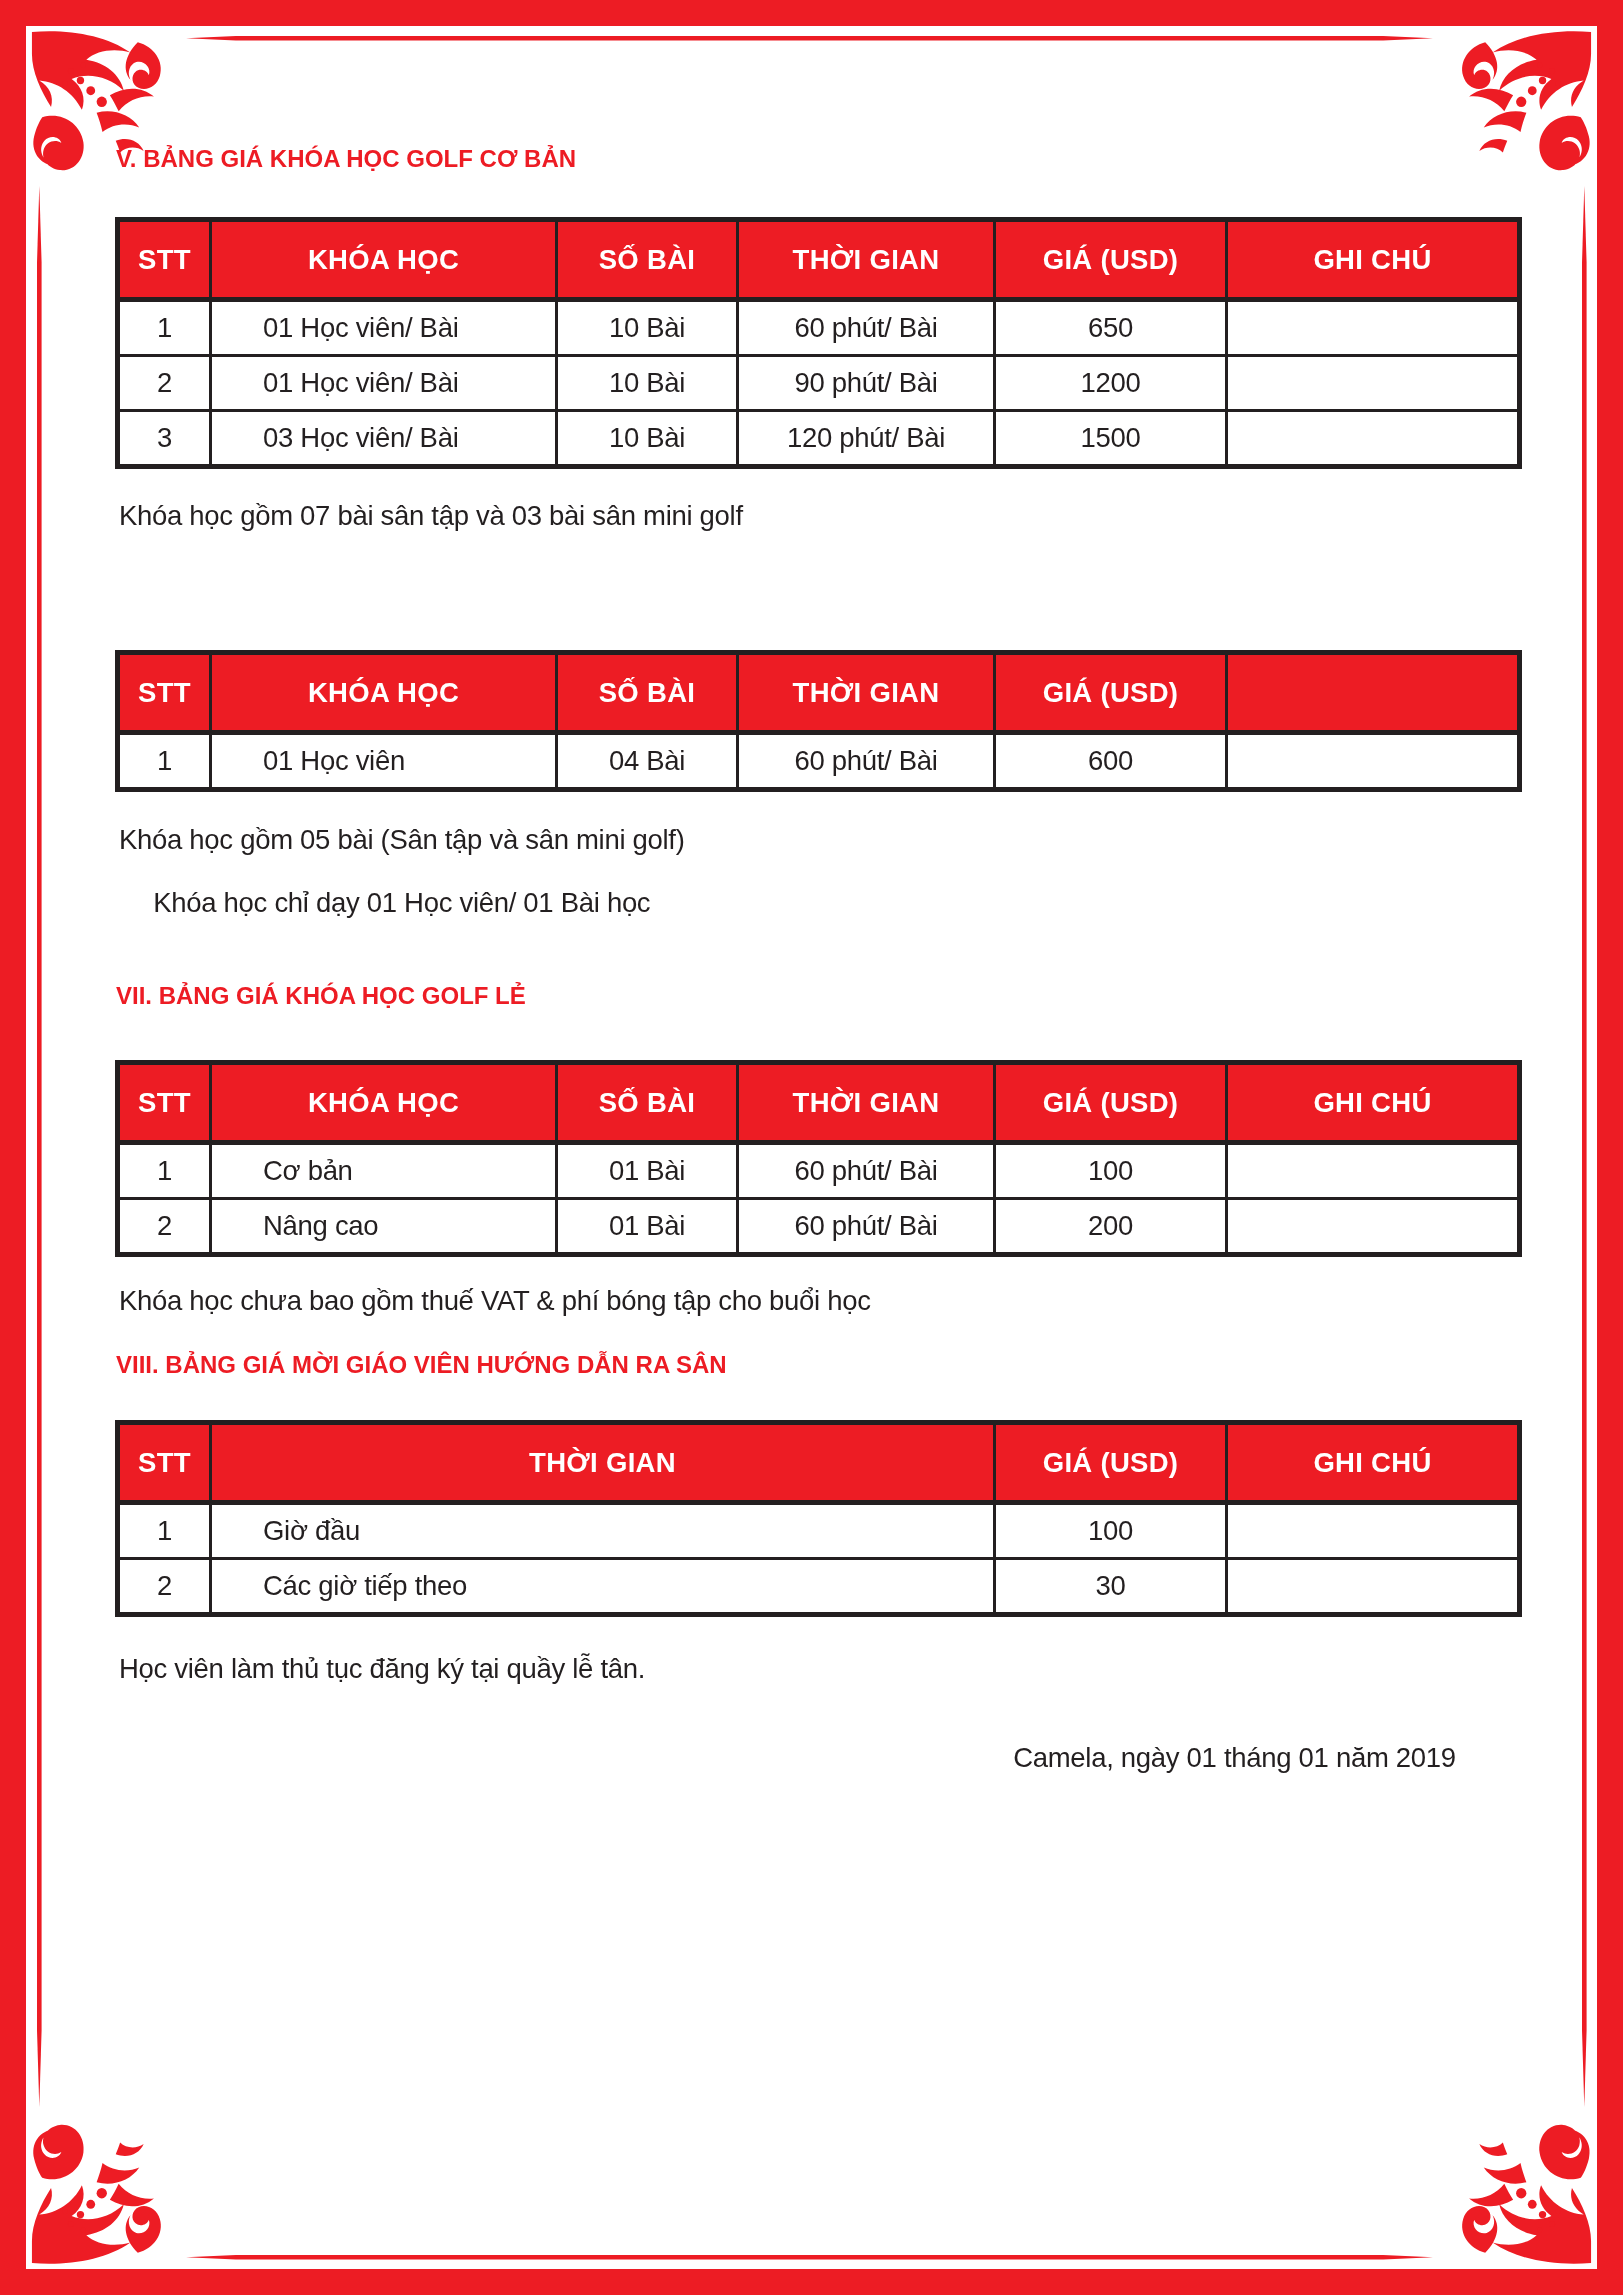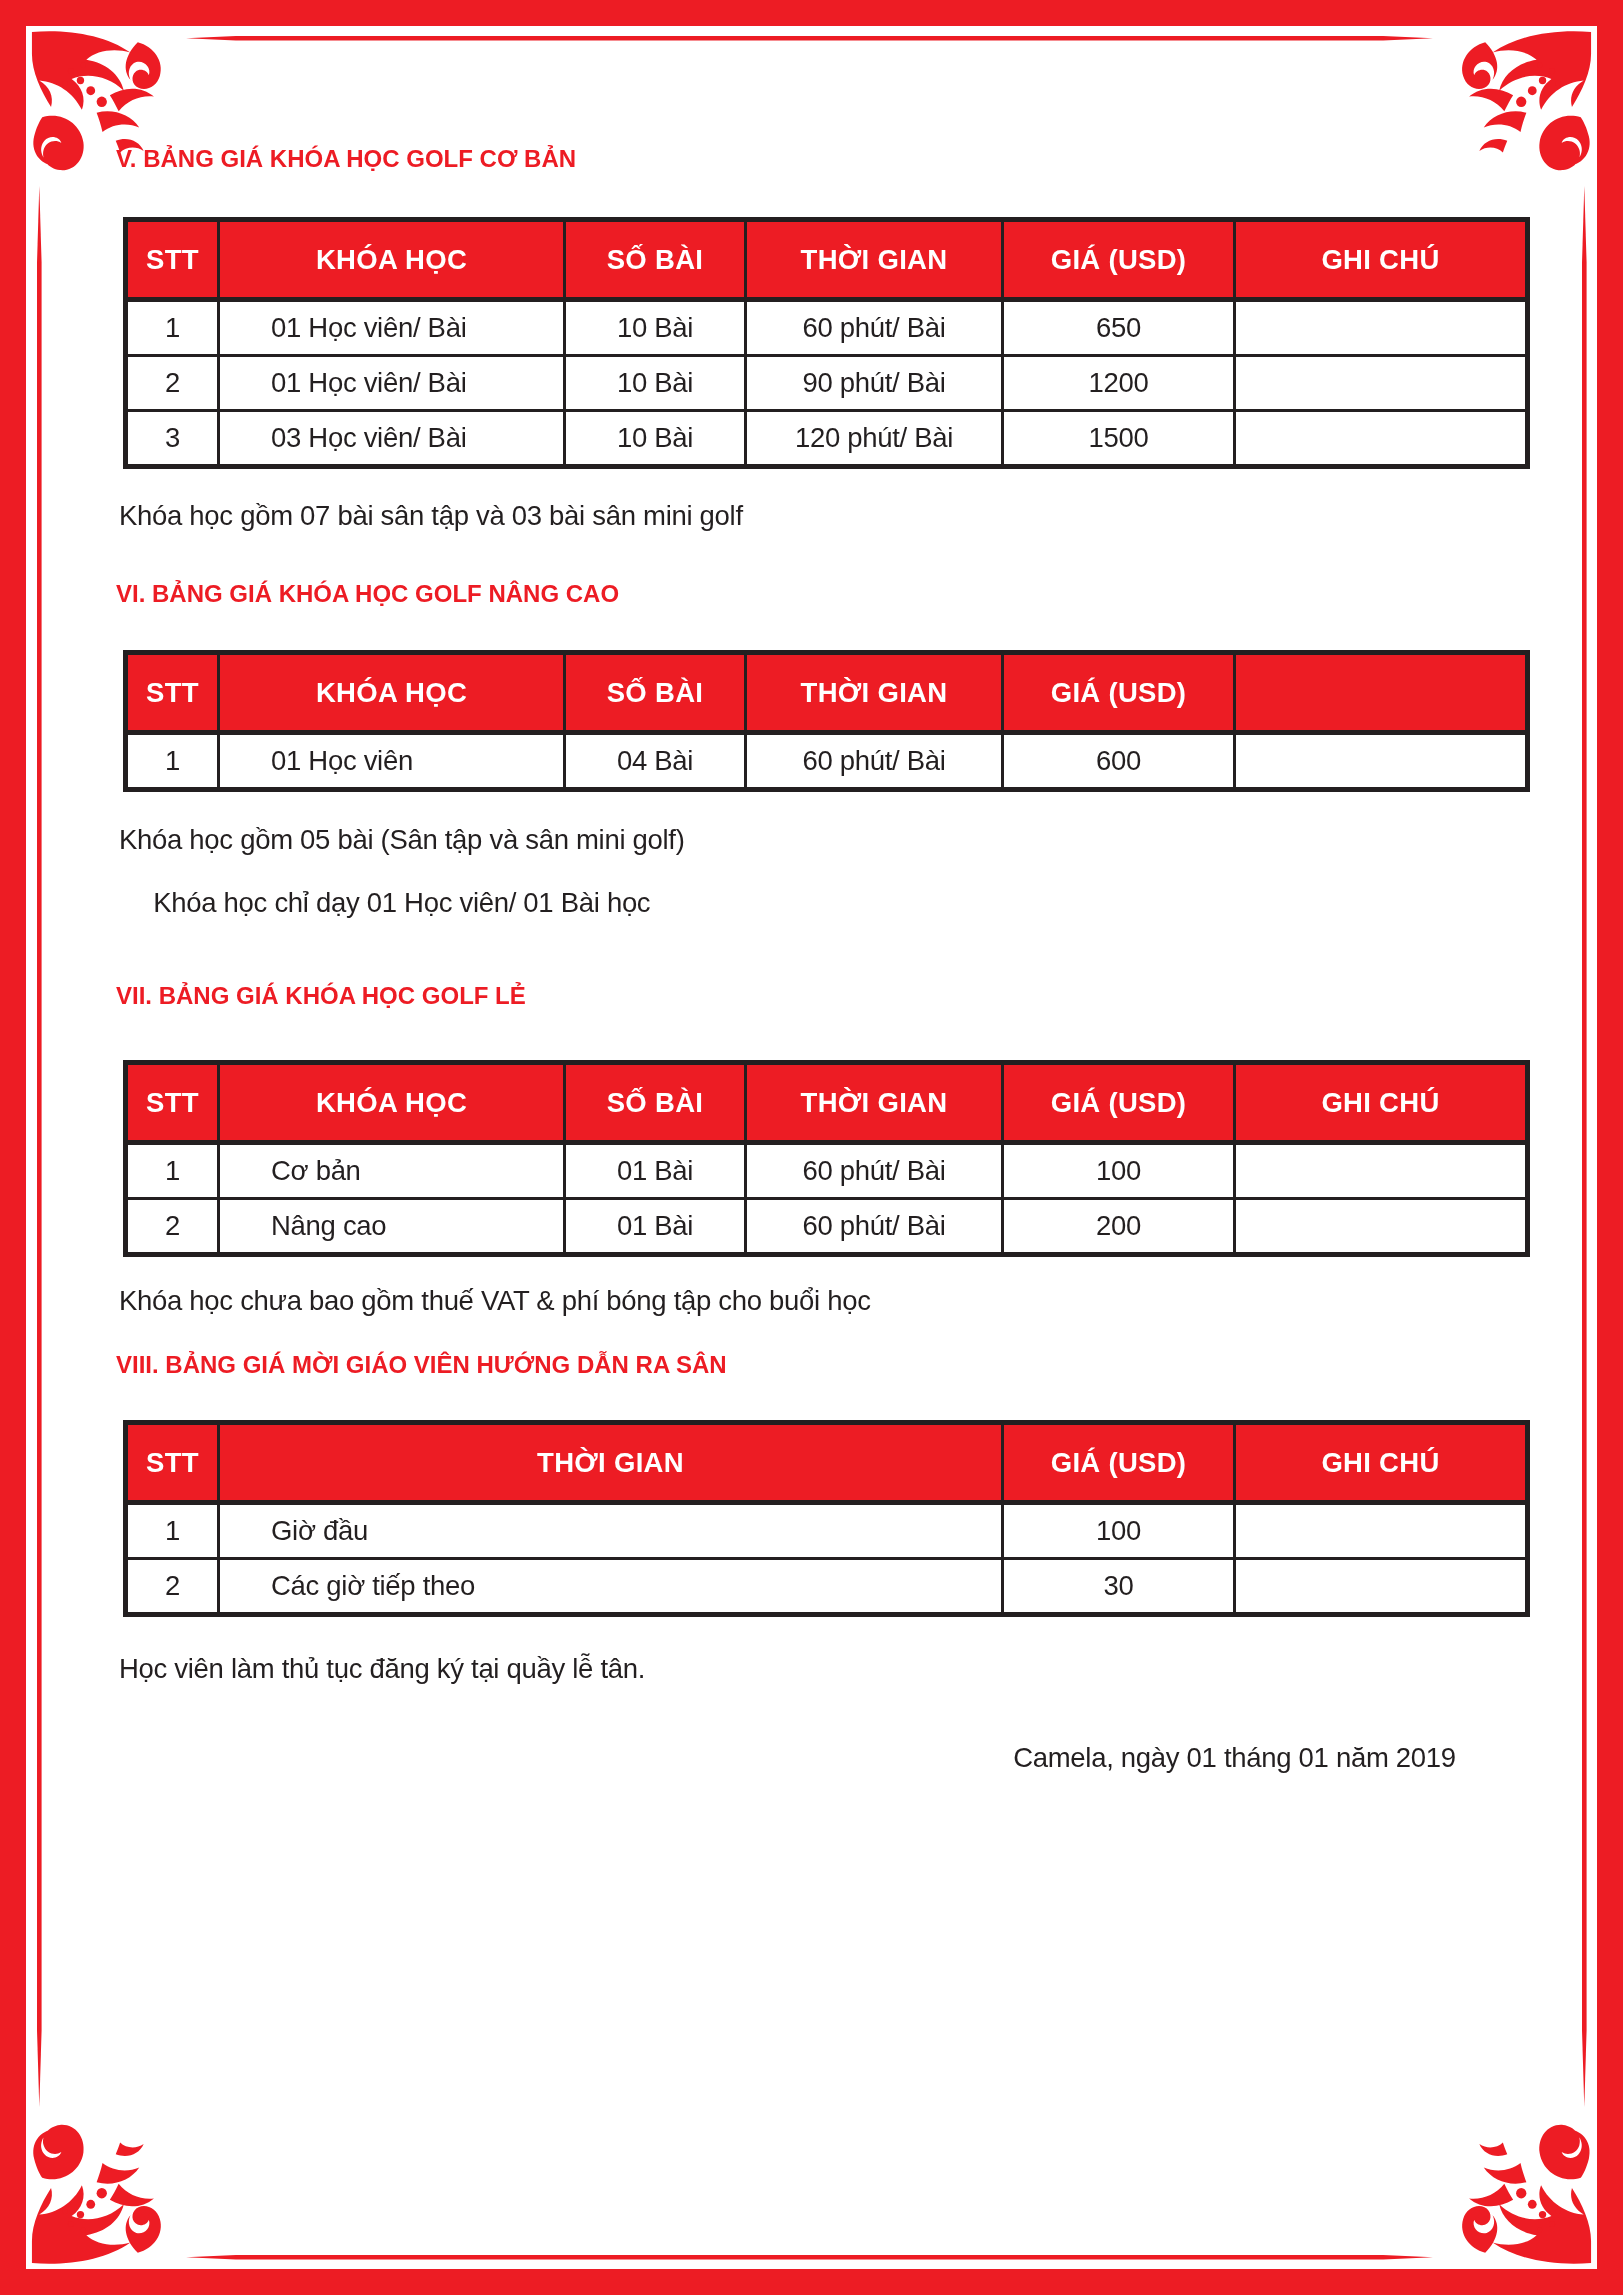--- a/index.html
+++ b/index.html
@@ -51,21 +51,20 @@
   }
   .note p{margin:0;}
   .note p + p{margin-top:29px;}
   
   .price-table{
     position:absolute;left:115px;
     width:1402px;
     border-collapse:collapse;
     table-layout:fixed;
     border:5.9px solid var(--ink);
-    margin-left:8px;
   }
   .price-table th{
     background:var(--red);
     color:#fff;
     font-size:27.5px;font-weight:700;
     letter-spacing:0.3px;
     height:73px;
     border:3.9px solid var(--ink);
     border-bottom-width:5.9px;
     text-align:center;vertical-align:middle;
@@ -179,21 +178,20 @@
         <td>1500</td>
         <td></td>
       </tr>
     </tbody>
   </table>
 
   <div class="note" style="top:499px">
     <p>Khóa học gồm 07 bài sân tập và 03 bài sân mini golf</p>
   </div>
 
-  <div class="heading" style="top:580px">VI. BẢNG GIÁ KHÓA HỌC GOLF NÂNG CAO</div>
 
   <table class="price-table" style="top:650px">
     <colgroup>
       <col style="width:93px">
         <col style="width:346px">
         <col style="width:181px">
       <col style="width:257px">
         <col style="width:232px">
         <col style="width:293px">
     </colgroup>

